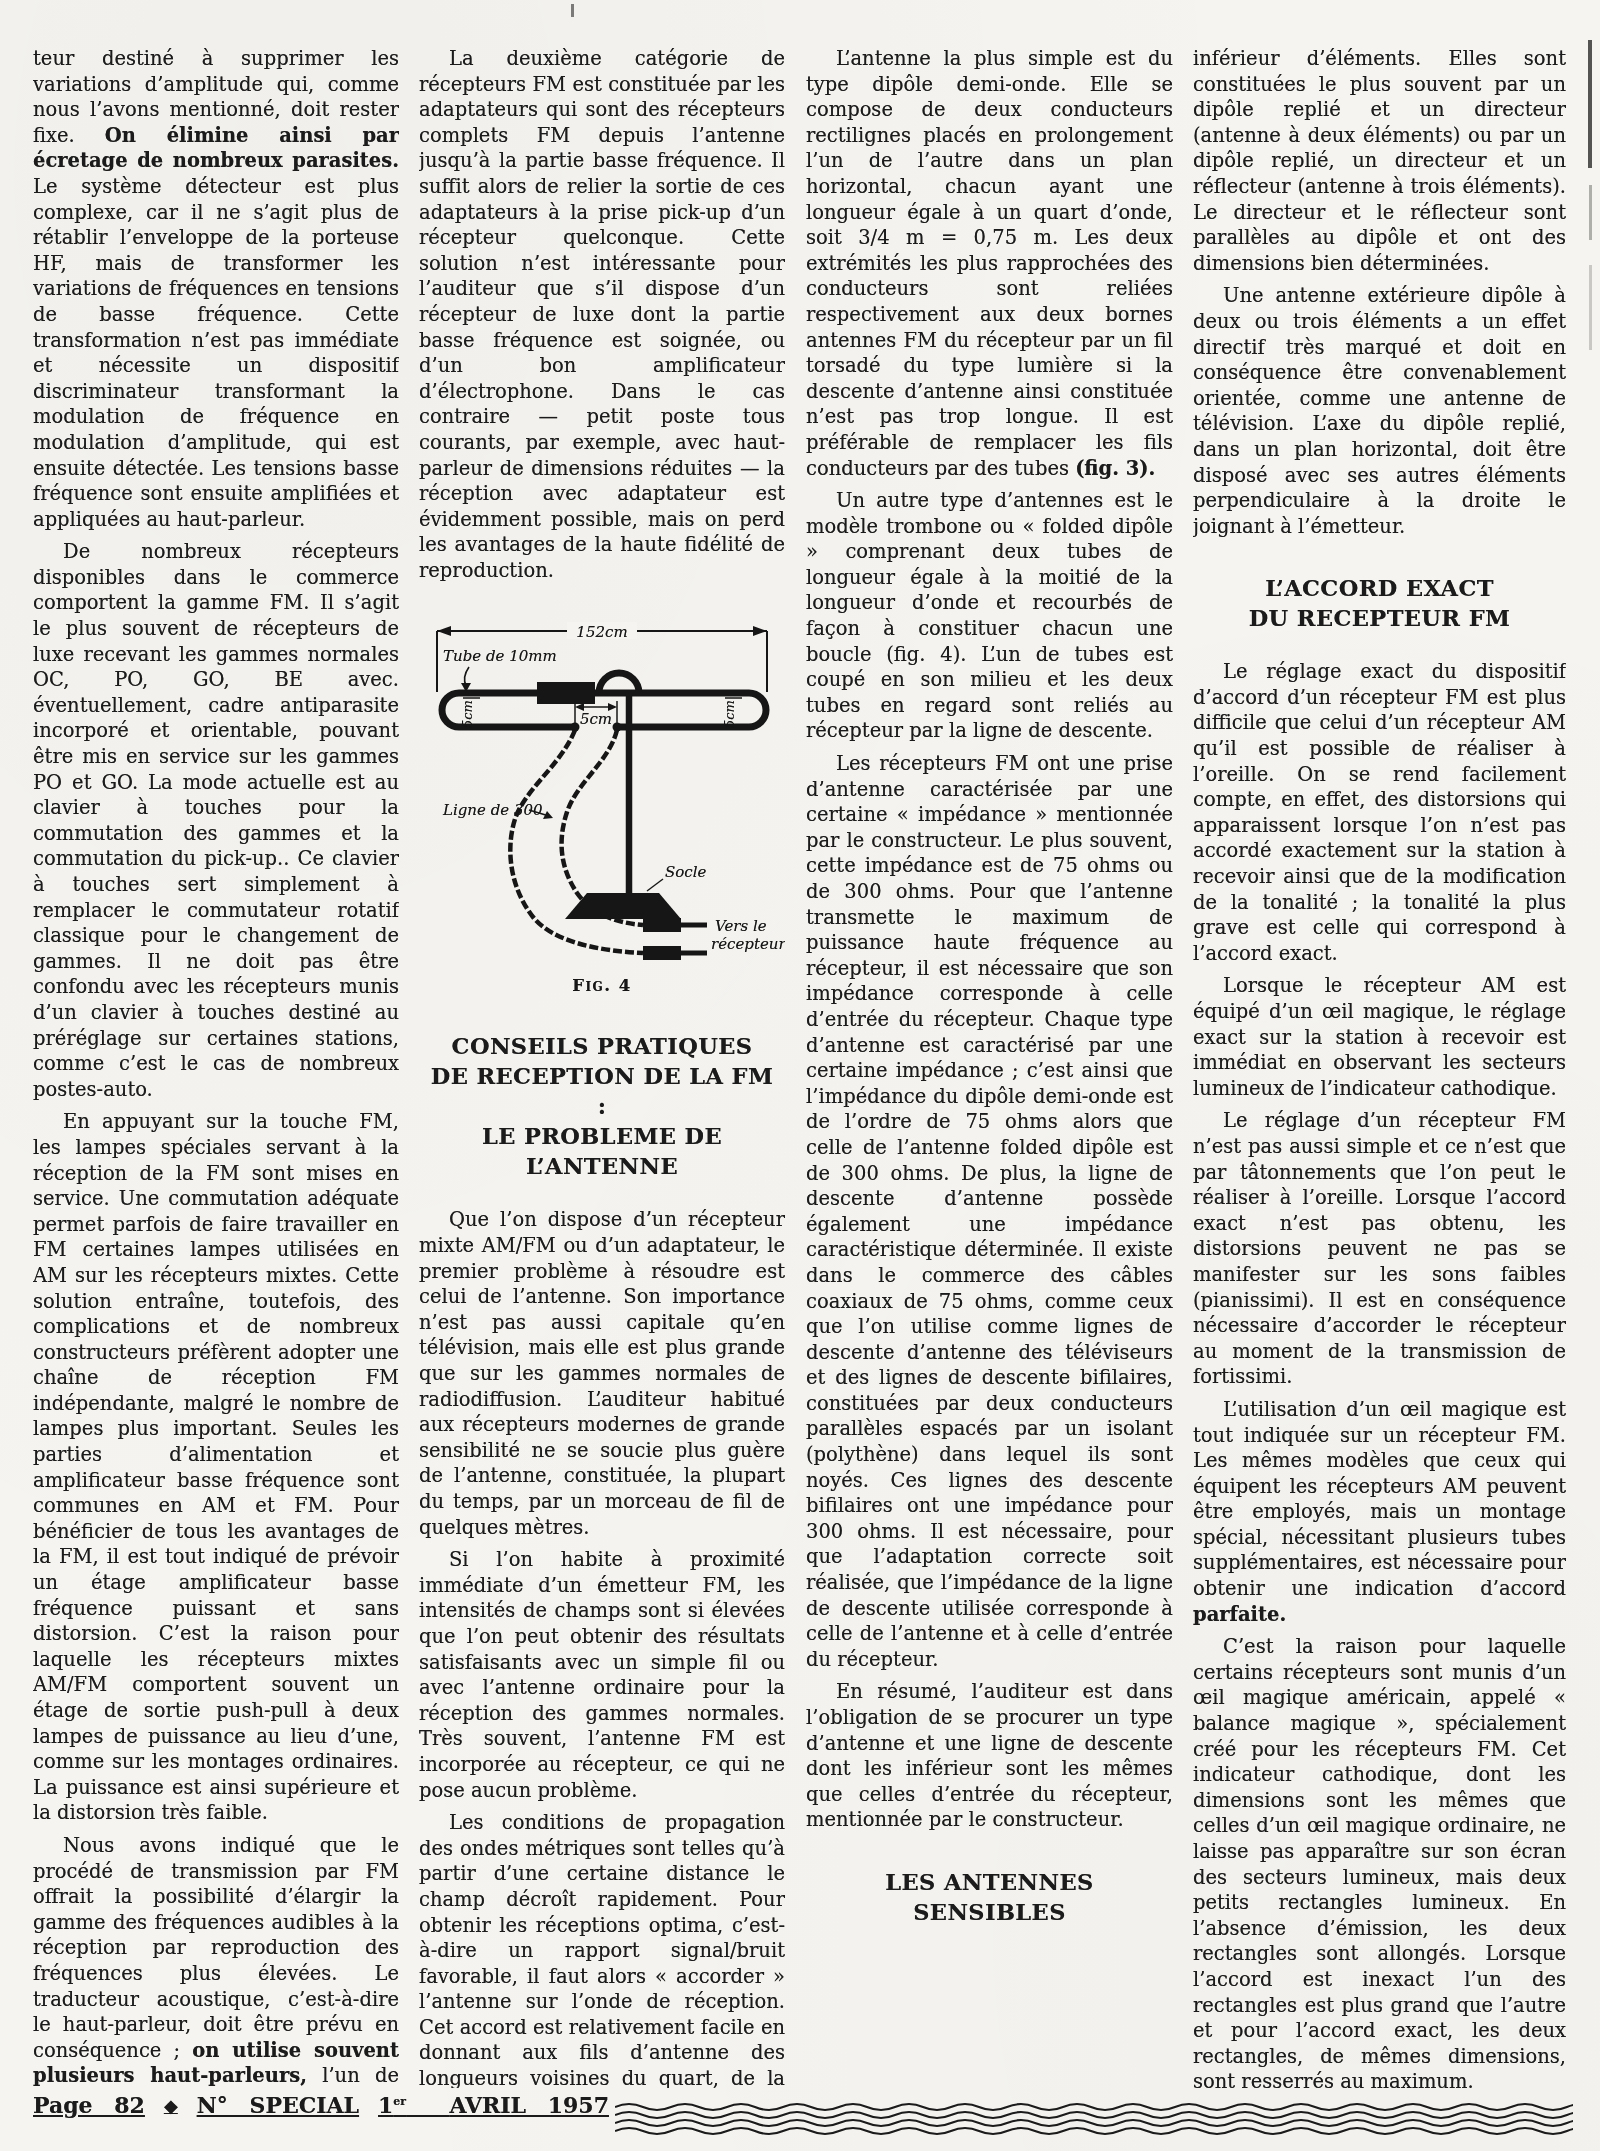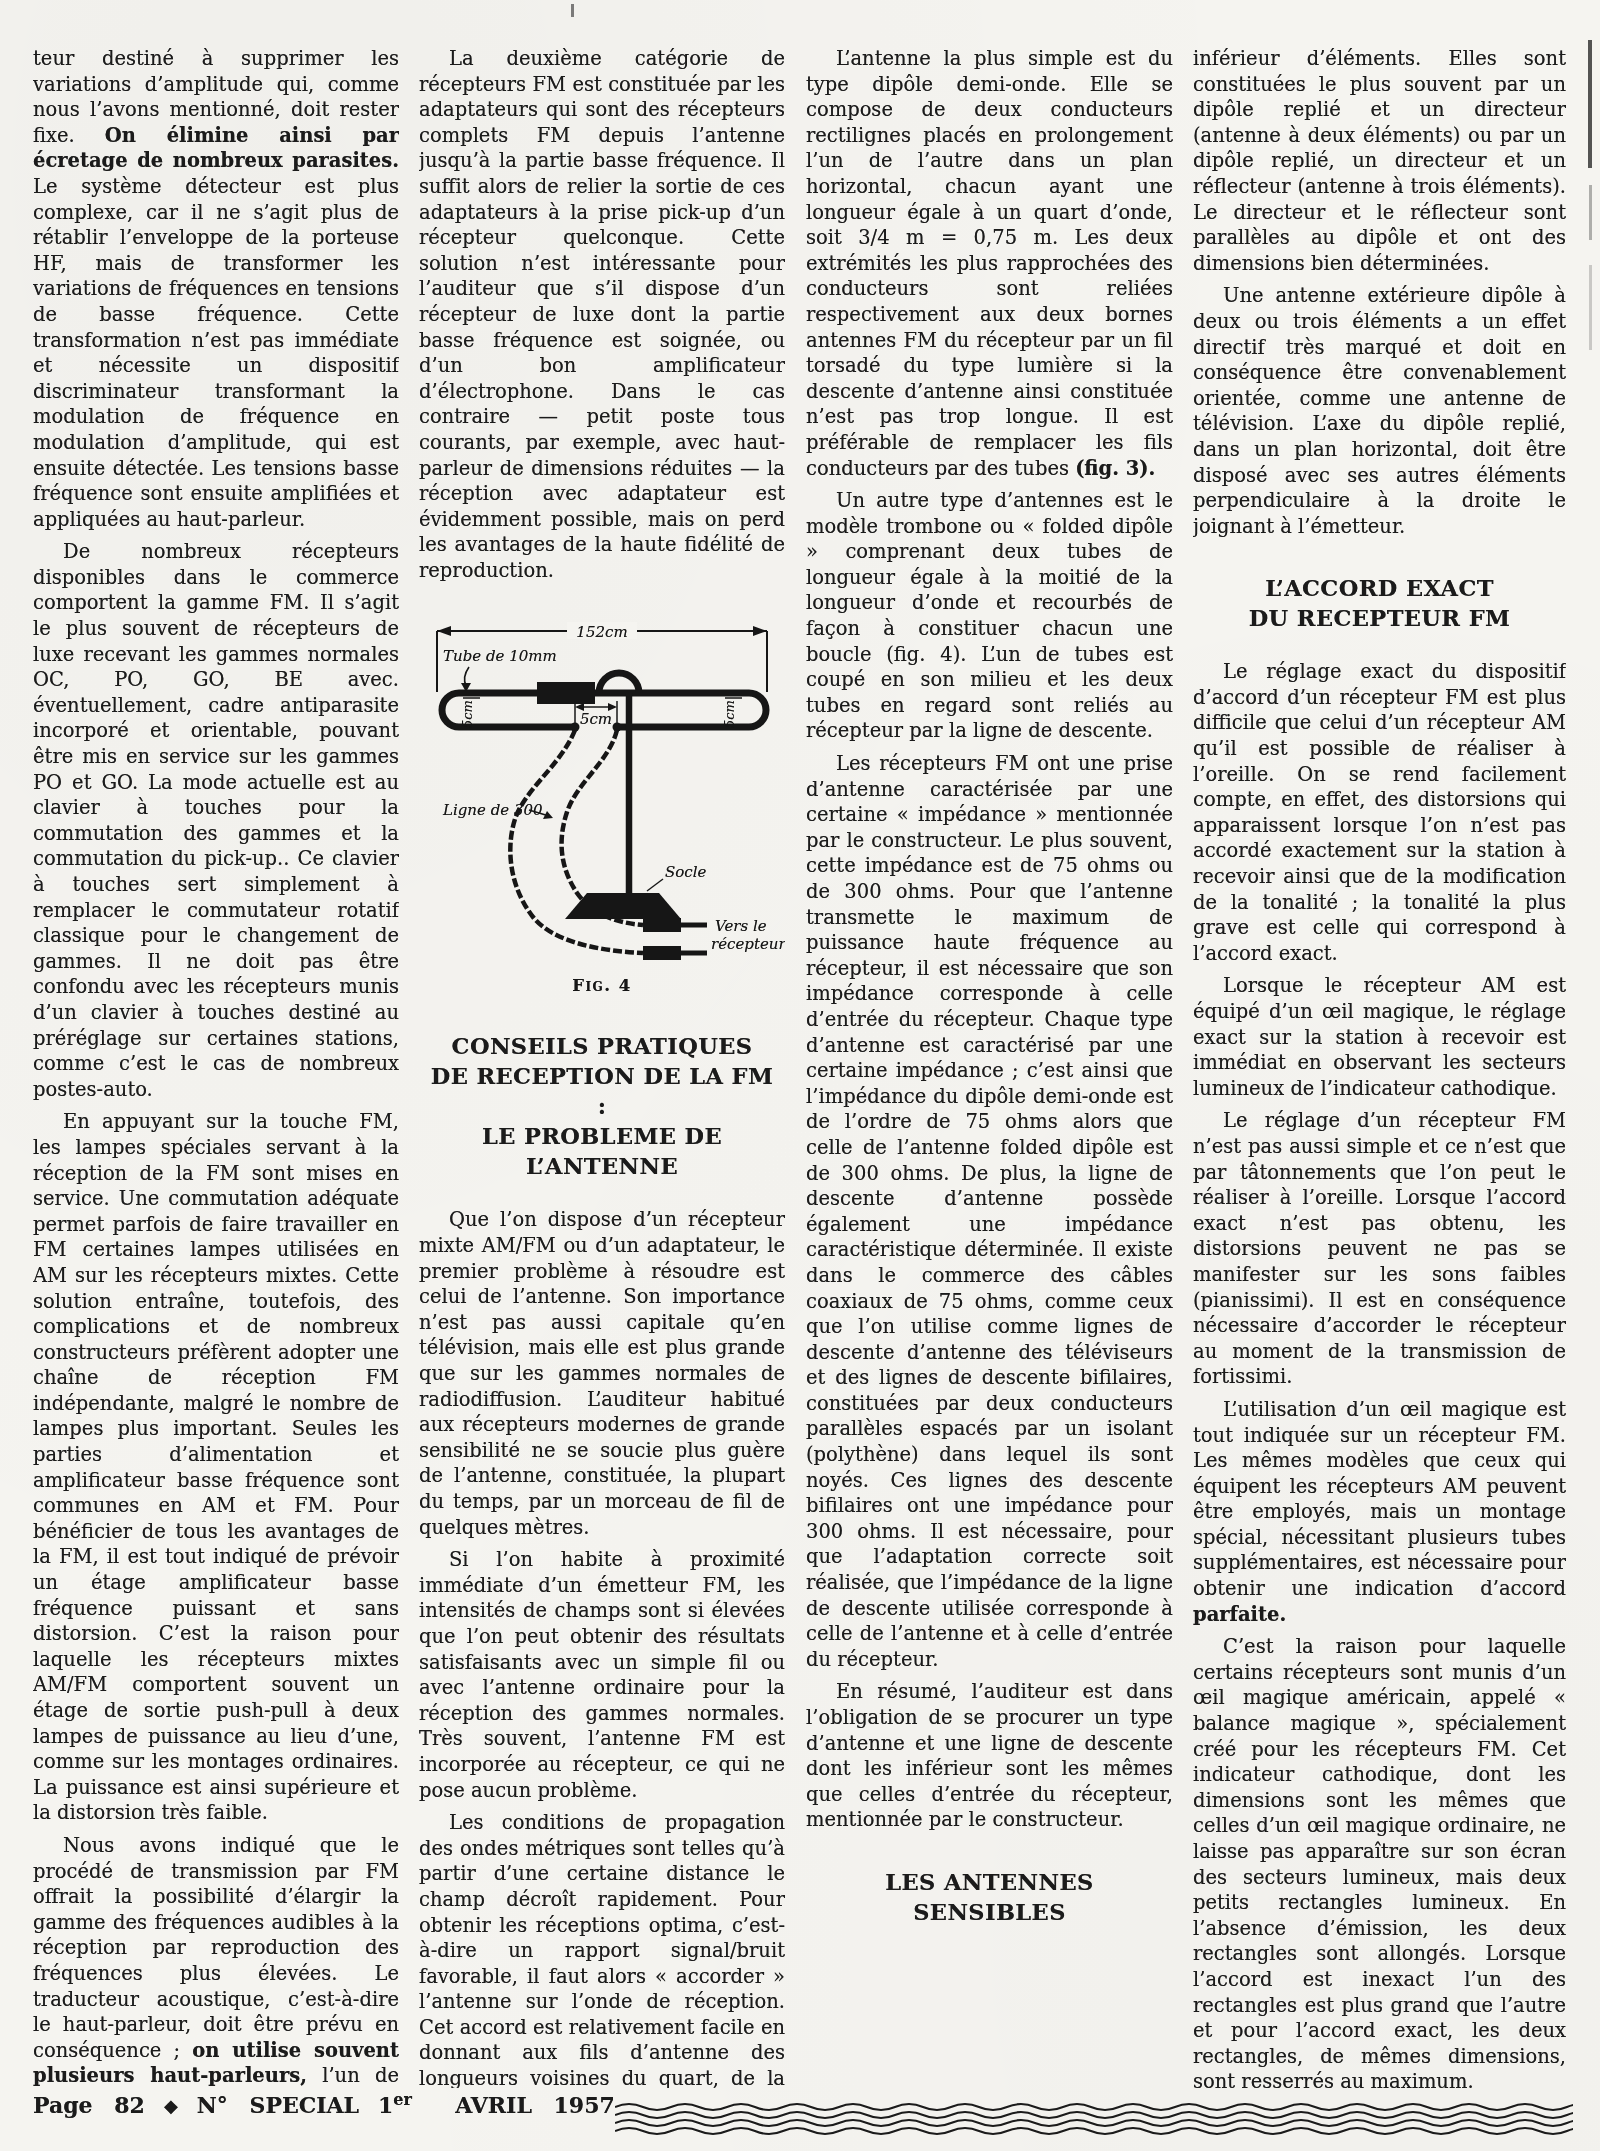--- a/index.html
+++ b/index.html
@@ -38,24 +38,25 @@
   .figure-wrap svg{display:block;margin:0 auto;}
   .fig-stroke{stroke:#161616;fill:none;}
   .figlbl{font-family:"DejaVu Serif",serif;font-style:italic;font-size:15px;fill:#161616;}
   .figlbl.small{font-size:13px;}
   .figcap{font-family:"DejaVu Serif",serif;font-size:16.5px;letter-spacing:1.5px;fill:#161616;font-variant:small-caps;}
   .footer{
     position:absolute;left:33px;top:2092px;height:40px;
     display:flex;align-items:baseline;gap:19px;
     font-weight:bold;font-size:22px;
     text-shadow:0 0 0.5px rgba(20,20,20,0.6);
+    text-decoration:underline;
   }
   .footer .ws{word-spacing:14px;}
   .footer .diamond{font-size:18px;transform:translateY(-1px);}
-  .footer sup{font-size:16px;vertical-align:super;line-height:0;}
+  .footer sup{font-size:11px;vertical-align:super;line-height:0;}
   .wavy-rule{position:absolute;left:615px;top:2100px;}
   .artifact{position:absolute;background:#2c2c2c;}
 </style>
 </head>
 <body>
 
 <div class="page">
 
   <div class="col col-1">
       <p class="para noindent"><span>teur destiné à supprimer les variations d’amplitude qui, comme nous l’avons mentionné, doit rester fixe. </span><span class="b">On élimine ainsi par écretage de nombreux parasites.</span><span> Le système détecteur est plus complexe, car il ne s’agit plus de rétablir l’enveloppe de la porteuse HF, mais de transformer les variations de fréquences en tensions de basse fréquence. Cette transformation n’est pas immédiate et nécessite un dispositif discriminateur transformant la modulation de fréquence en modulation d’amplitude, qui est ensuite détectée. Les tensions basse fréquence sont ensuite amplifiées et appliquées au haut-parleur.</span></p>

